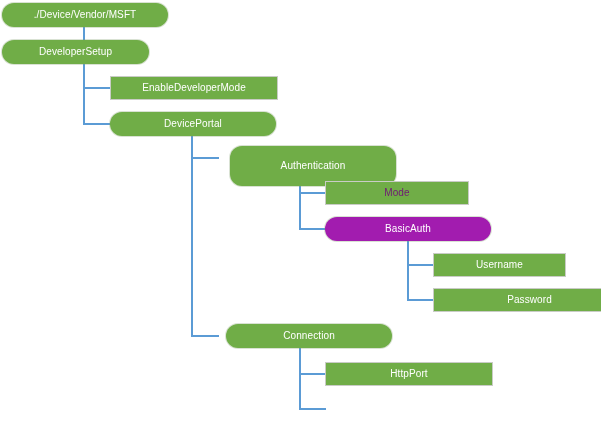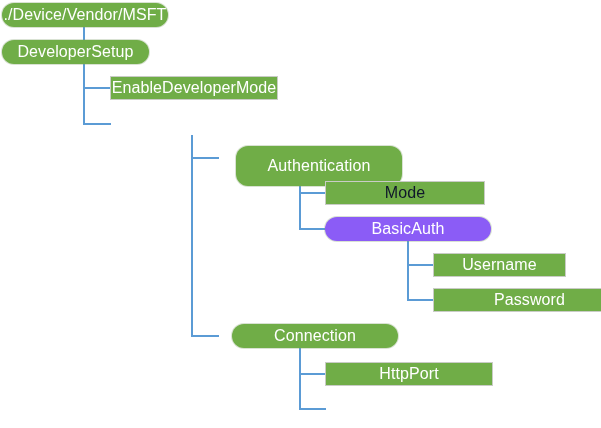--- a/index.html
+++ b/index.html
@@ -29,21 +29,21 @@
     pointer-events: none;
   }
   .node {
     position: absolute;
     box-sizing: border-box;
     display: flex;
     align-items: center;
     justify-content: center;
     background: #70AD47;
     color: #ffffff;
-    font-size: 16px;
+    font-size: 10px;
     line-height: 1;
     letter-spacing: .1px;
     white-space: nowrap;
     text-align: center;
     user-select: none;
   }
   .node.rounded {
     border-radius: 12px;
     box-shadow: 0 0 0 1px rgba(130,160,110,.30);
   }
@@ -77,34 +77,37 @@
 
 <div class="node rounded" style="left: 2px; top: 3px; width: 166px; height: 24px; background: rgb(112, 173, 71); color: rgb(255, 255, 255);">
       <span class="node-label">./Device/Vendor/MSFT</span>
     </div>
     <div class="node rounded" style="left: 2px; top: 40px; width: 147px; height: 24px; background: rgb(112, 173, 71); color: rgb(255, 255, 255);">
       <span class="node-label">DeveloperSetup</span>
     </div>
     <div class="node rect" style="left: 110px; top: 76px; width: 168px; height: 24px; background: rgb(112, 173, 71); color: rgb(255, 255, 255); border-color: rgb(201, 204, 198);">
       <span class="node-label">EnableDeveloperMode</span>
     </div>
-    <div class="node rounded" style="left: 236px; top: 146px; width: 166px; height: 40px; background: rgb(112, 173, 71); color: rgb(255, 255, 255);">
+    <div class="node rounded" style="left: 110px; top: 112px; width: 166px; height: 24px; background: rgb(112, 173, 71); color: rgb(255, 255, 255);">
+      <span class="node-label">DevicePortal</span>
+    </div>
+    <div class="node rounded" style="left: 230px; top: 146px; width: 166px; height: 40px; background: rgb(112, 173, 71); color: rgb(255, 255, 255);">
       <span class="node-label">Authentication</span>
     </div>
-    <div class="node rect" style="left: 325px; top: 181px; width: 160px; height: 24px; background: rgb(112, 173, 71); color: #0f172a; border-color: rgb(201, 204, 198);">
+    <div class="node rect" style="left: 325px; top: 181px; width: 144px; height: 24px; background: rgb(112, 173, 71); color: #701a75; border-color: rgb(201, 204, 198);">
       <span class="node-label">Mode</span>
     </div>
-    <div class="node rounded" style="left: 325px; top: 217px; width: 166px; height: 24px; background: #8b5cf6; color: rgb(255, 255, 255);">
+    <div class="node rounded" style="left: 325px; top: 217px; width: 166px; height: 24px; background: #a21caf; color: rgb(255, 255, 255);">
       <span class="node-label">BasicAuth</span>
     </div>
     <div class="node rect" style="left: 433px; top: 253px; width: 133px; height: 24px; background: rgb(112, 173, 71); color: rgb(255, 255, 255); border-color: rgb(201, 204, 198);">
       <span class="node-label">Username</span>
     </div>
     <div class="node rect" style="left: 433px; top: 288px; width: 193px; height: 24px; background: rgb(112, 173, 71); color: rgb(255, 255, 255); border-color: rgb(201, 204, 198);">
       <span class="node-label">Password</span>
     </div>
-    <div class="node rounded" style="left: 232px; top: 324px; width: 166px; height: 24px; background: rgb(112, 173, 71); color: rgb(255, 255, 255);">
+    <div class="node rounded" style="left: 226px; top: 324px; width: 166px; height: 24px; background: rgb(112, 173, 71); color: rgb(255, 255, 255);">
       <span class="node-label">Connection</span>
     </div>
     <div class="node rect" style="left: 325px; top: 362px; width: 168px; height: 24px; background: rgb(112, 173, 71); color: rgb(255, 255, 255); border-color: rgb(201, 204, 198);">
       <span class="node-label">HttpPort</span>
     </div>
   </div>
 
 </body></html>

